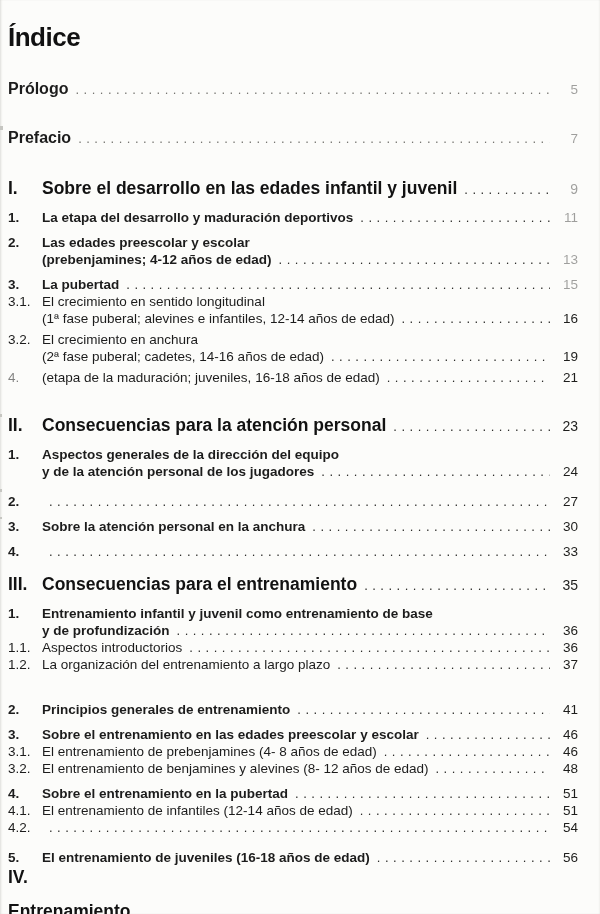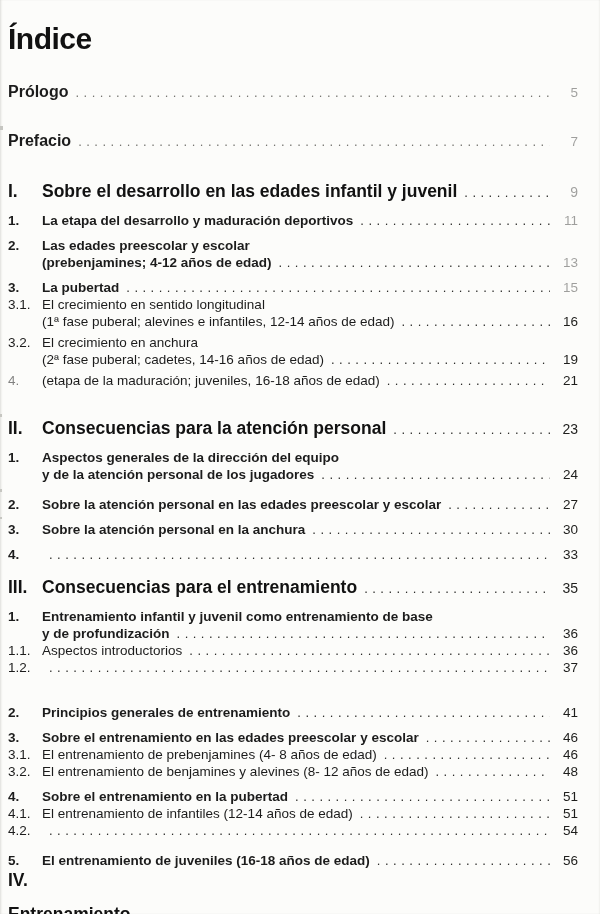--- a/index.html
+++ b/index.html
@@ -13,21 +13,21 @@
     width:600px;height:914px;
     margin:0 auto;
     background:#fcfcfa;
     box-sizing:border-box;
     padding:18px 22px 0 8px;
     overflow:hidden;
     color:#161616;
     box-shadow:inset 2px 0 3px -2px #bdbdb8, inset -1px 0 2px -1px #d8d8d4;
   }
   .title{
-    font-size:30px;
+    font-size:26px;
     font-weight:700;
     letter-spacing:-0.5px;
     margin:4px 0 26px 0;
     color:#111;
   }
   .row{
     display:flex;
     align-items:flex-start;
     font-size:13.5px;
     line-height:17px;
@@ -213,21 +213,20 @@
             <span class="txt">y de la atención personal de los jugadores</span>
             <span class="dots">........................................................................................................................</span>
             <span class="pg">24</span>
           </div>
         </div>
       </div>
       <div class="row bold sp-md">
         <span class="num">2.</span>
         <div class="body">
           <div class="leader">
-            <span class="txt">Sobre la atención personal en las edades preescolar y escolar</span>
             <span class="dots">........................................................................................................................</span>
             <span class="pg">27</span>
           </div>
         </div>
       </div>
       <div class="row bold sp-sm">
         <span class="num">3.</span>
         <div class="body">
           <div class="leader">
             <span class="txt">Sobre la atención personal en la anchura</span>
@@ -273,20 +272,21 @@
             <span class="txt">Aspectos introductorios</span>
             <span class="dots">........................................................................................................................</span>
             <span class="pg">36</span>
           </div>
         </div>
       </div>
       <div class="row plain sp-none">
         <span class="num">1.2.</span>
         <div class="body">
           <div class="leader">
+            <span class="txt">La organización del entrenamiento a largo plazo</span>
             <span class="dots">........................................................................................................................</span>
             <span class="pg">37</span>
           </div>
         </div>
       </div>
       <div class="row bold sp-lg">
         <span class="num">2.</span>
         <div class="body">
           <div class="leader">
             <span class="txt">Principios generales de entrenamiento</span>

